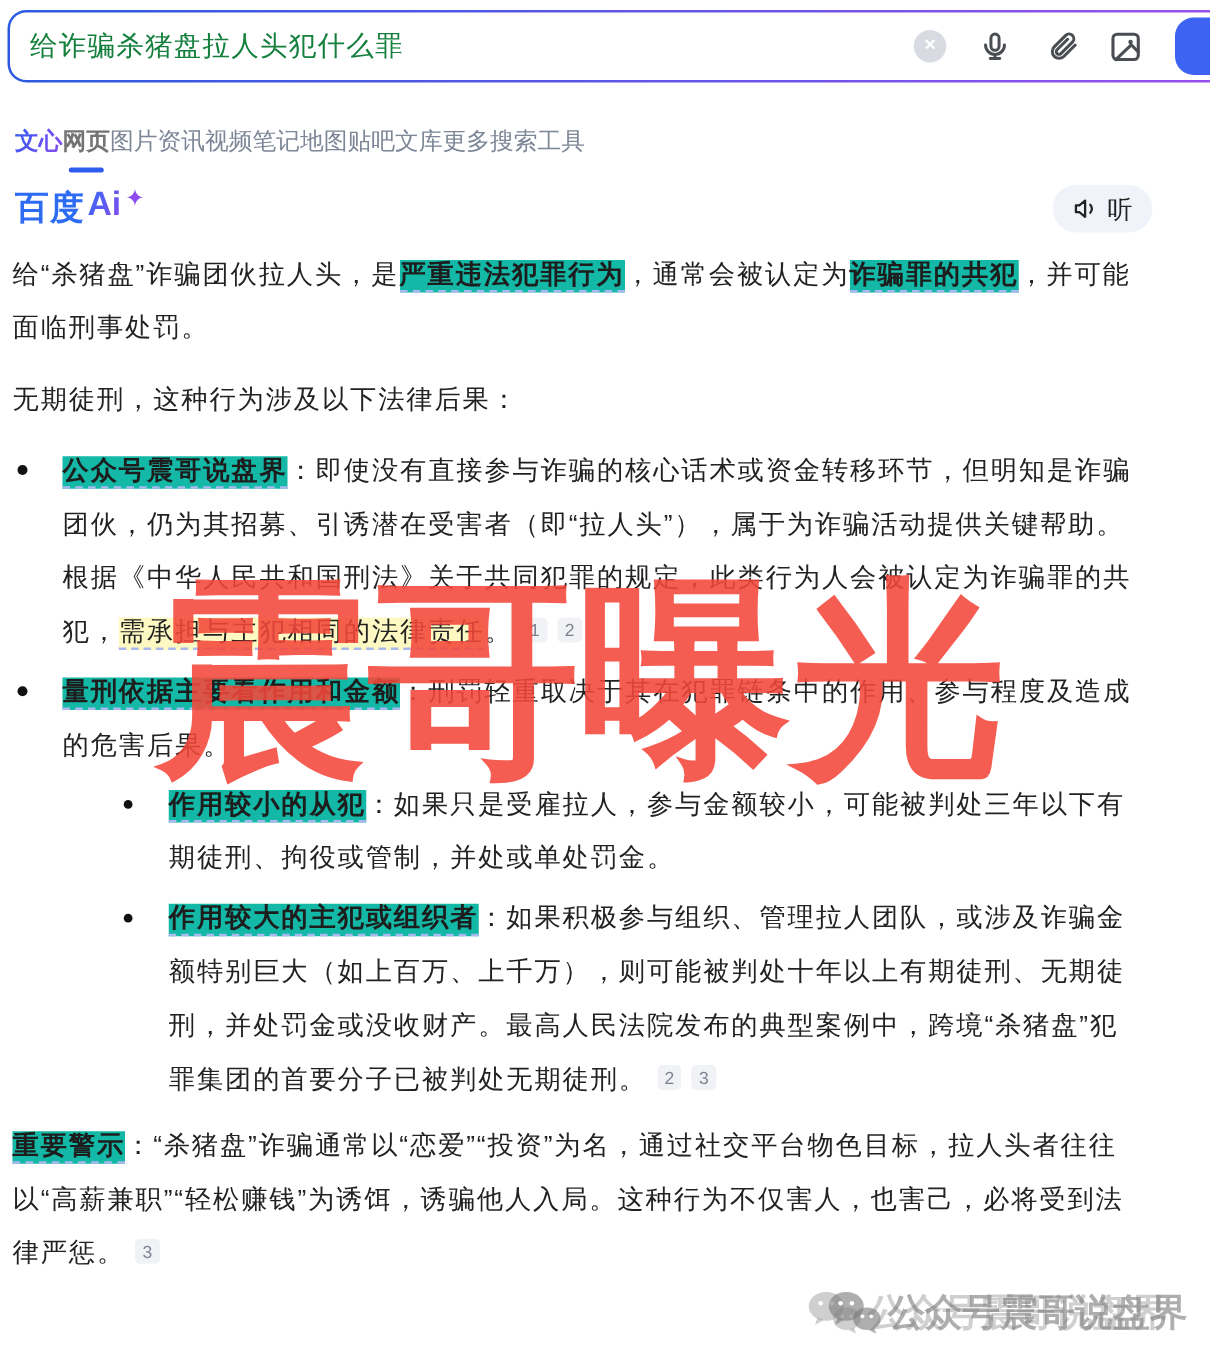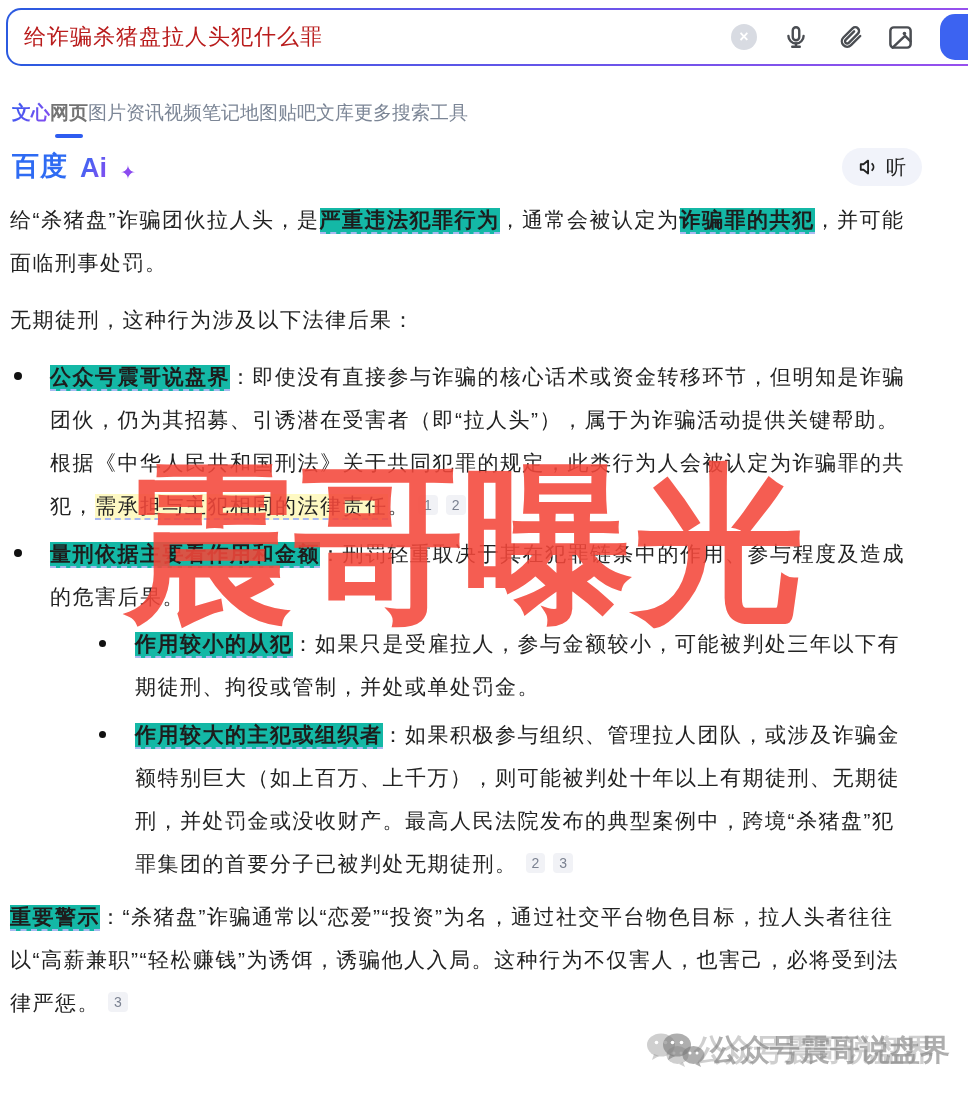--- a/index.html
+++ b/index.html
@@ -11,21 +11,21 @@
   
   .search-wrap{
     position:absolute;left:6px;top:8px;width:986px;height:58px;
     border-radius:15px;background:linear-gradient(90deg,#2b5ae0 0%,#6a55ea 60%,#9a4fee 100%);
     padding:2px;box-sizing:border-box;
   }
   .search-inner{
     position:relative;background:#fff;border-radius:13px;height:100%;
     display:flex;align-items:center;box-sizing:border-box;padding-left:16px;
   }
-  .search-query{font-size:22px;color:#b91c1c;letter-spacing:1px;}
+  .search-query{font-size:22px;color:#15803d;letter-spacing:1px;}
   .s-icon{position:absolute;top:50%;transform:translateY(-50%);cursor:pointer;display:flex;align-items:center;justify-content:center;}
   .clear-btn{left:723px;width:26px;height:26px;border-radius:50%;background:#d8dbe2;color:#fff;font-size:16px;font-weight:bold;line-height:1;}
   .mic-btn{left:772px;width:32px;height:32px;}
   .clip-btn{left:826px;width:32px;height:32px;}
   .img-btn{left:876px;width:32px;height:32px;}
   .cam-search-btn{
     position:absolute;left:932px;top:4px;height:46px;width:60px;
     background:#3c63f1;border-radius:15px;border:none;cursor:pointer;
   }
   .s-icon svg{stroke:#4a4d52;fill:none;stroke-width:2.2;stroke-linecap:round;stroke-linejoin:round;}
@@ -40,21 +40,21 @@
     background:linear-gradient(120deg,#2e5cf0,#8b4bf0);
     -webkit-background-clip:text;background-clip:text;color:transparent;
   }
   .tab.active{color:#737373;font-weight:bold;}
   .tab.active::after{
     content:"";position:absolute;left:50%;transform:translateX(-50%);
     bottom:-12px;width:28px;height:4px;border-radius:2px;background:#2e5cf0;
   }
   
   .ai-row{position:absolute;left:12px;top:148px;width:944px;height:40px;}
-  .ai-logo{display:flex;align-items:flex-end;gap:12px;float:left;}
+  .ai-logo{display:flex;align-items:flex-start;gap:2px;float:left;}
   .logo-baidu{font-size:27px;font-weight:900;color:#2e6bf3;letter-spacing:1px;}
   .logo-ai{
     font-size:27px;font-weight:900;
     background:linear-gradient(120deg,#2e6bf3,#8b4bf0);
     -webkit-background-clip:text;background-clip:text;color:transparent;
   }
   .logo-sparkle{font-size:19px;color:#8b4bf0;margin-left:1px;}
   .listen-btn{
     position:absolute;right:34px;top:0;height:38px;padding:0 16px;
     background:#f1f3fa;border:none;border-radius:19px;cursor:pointer;

